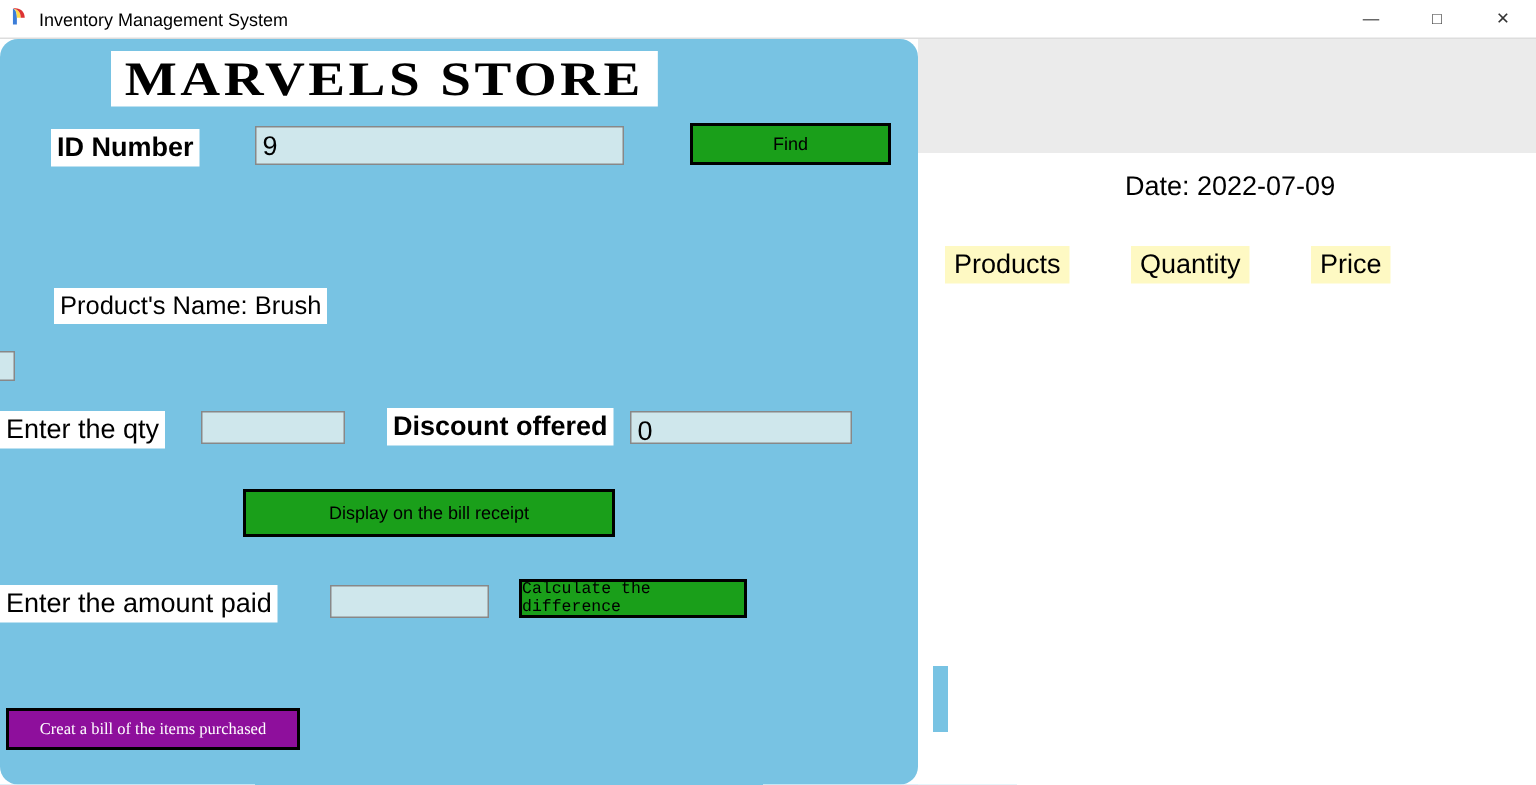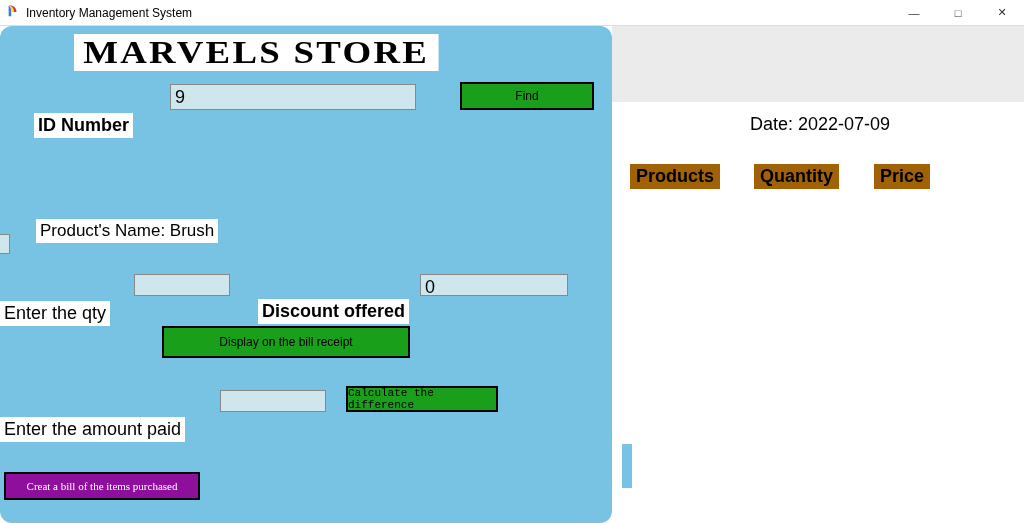--- a/index.html
+++ b/index.html
@@ -32,21 +32,21 @@
     .store-title {
       position:absolute; left:74px; top:8px;
       background:#fff; padding:0 8px;
       font-family: "Wide Latin","Algerian","Impact",serif;
       font-weight:900; font-size:32px; letter-spacing:2px;
       color:#000;
       transform:scaleX(1.15);
       transform-origin:left center;
     }
     
-    .wlabel { background:#fff; font-size:17px; font-weight:400; padding:2px 4px; display:inline-block; position:absolute;margin-top:27px;}
+    .wlabel { background:#fff; font-size:17px; font-weight:400; padding:2px 4px; display:inline-block; position:absolute;}
     .wlabel.bold { font-weight:600; font-size:18px;}
     
     .entry {
       background:#cfe7ec; border:1px solid #888; font-size:18px; padding:2px 4px;
       position:absolute; height:22px;
     }
     
     .gbtn {
       background:#1a9f1a; border:2px solid #000; font-size:12px; color:#000;
       position:absolute; display:flex; align-items:center; justify-content:center;
@@ -54,21 +54,21 @@
     }
     .gbtn.small { font-size:11px;}
     
     .pbtn {
       background:#8e0f9c; border:2px solid #000; color:#fff; font-size:11px;
       position:absolute; display:flex; align-items:center; justify-content:center;
       cursor:pointer;
       font-family:Liberation Serif, serif;
     }
     
-    .r-label { position:absolute; background:#a16207; font-weight:700; font-size:18px; padding:2px 6px;}
+    .r-label { position:absolute; background:#fef9c3; font-weight:400; font-size:18px; padding:2px 6px;}
     .r-date { position:absolute; background:#fff; font-weight:400; font-size:18px; padding:2px 6px;}
     .blue-strip {
       position:absolute; left:10px; top:418px; width:10px; height:44px; background:#78c3e3;
     }
   </style>
 </head>
 <body>
 
 <div class="titlebar">
   <div class="titlebar-left">

